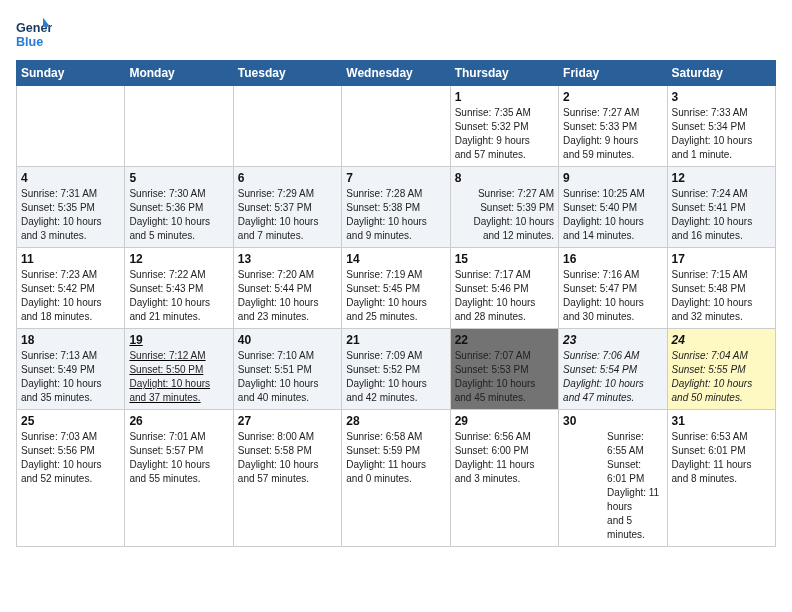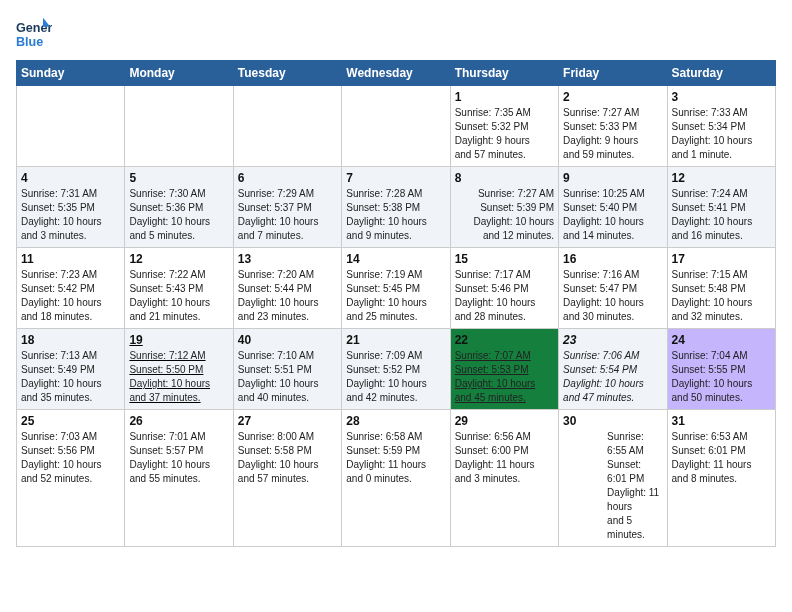--- a/index.html
+++ b/index.html
@@ -265,35 +265,35 @@
 Daylight: 10 hours
 and 40 minutes.</div>
         </td>
         <td style="background: rgb(240, 244, 248);">
           <span class="day-number">21</span>
           <div class="day-info" style="white-space: pre-line;">Sunrise: 7:09 AM
 Sunset: 5:52 PM
 Daylight: 10 hours
 and 42 minutes.</div>
         </td>
-        <td style="background: #15803d;">
+        <td style="background: #737373;">
           <span class="day-number">22</span>
-          <div class="day-info" style="white-space: pre-line; text-decoration: underline;">Sunrise: 7:07 AM
+          <div class="day-info" style="white-space: pre-line;">Sunrise: 7:07 AM
 Sunset: 5:53 PM
 Daylight: 10 hours
 and 45 minutes.</div>
         </td>
         <td style="background: rgb(240, 244, 248); font-style: italic;">
           <span class="day-number">23</span>
           <div class="day-info" style="white-space: pre-line;">Sunrise: 7:06 AM
 Sunset: 5:54 PM
 Daylight: 10 hours
 and 47 minutes.</div>
         </td>
-        <td style="background: #c4b5fd;">
+        <td style="background: #fef9c3; font-style: italic;">
           <span class="day-number">24</span>
           <div class="day-info" style="white-space: pre-line;">Sunrise: 7:04 AM
 Sunset: 5:55 PM
 Daylight: 10 hours
 and 50 minutes.</div>
         </td>
       </tr>
       <tr>
         <td>
           <span class="day-number">25</span>

